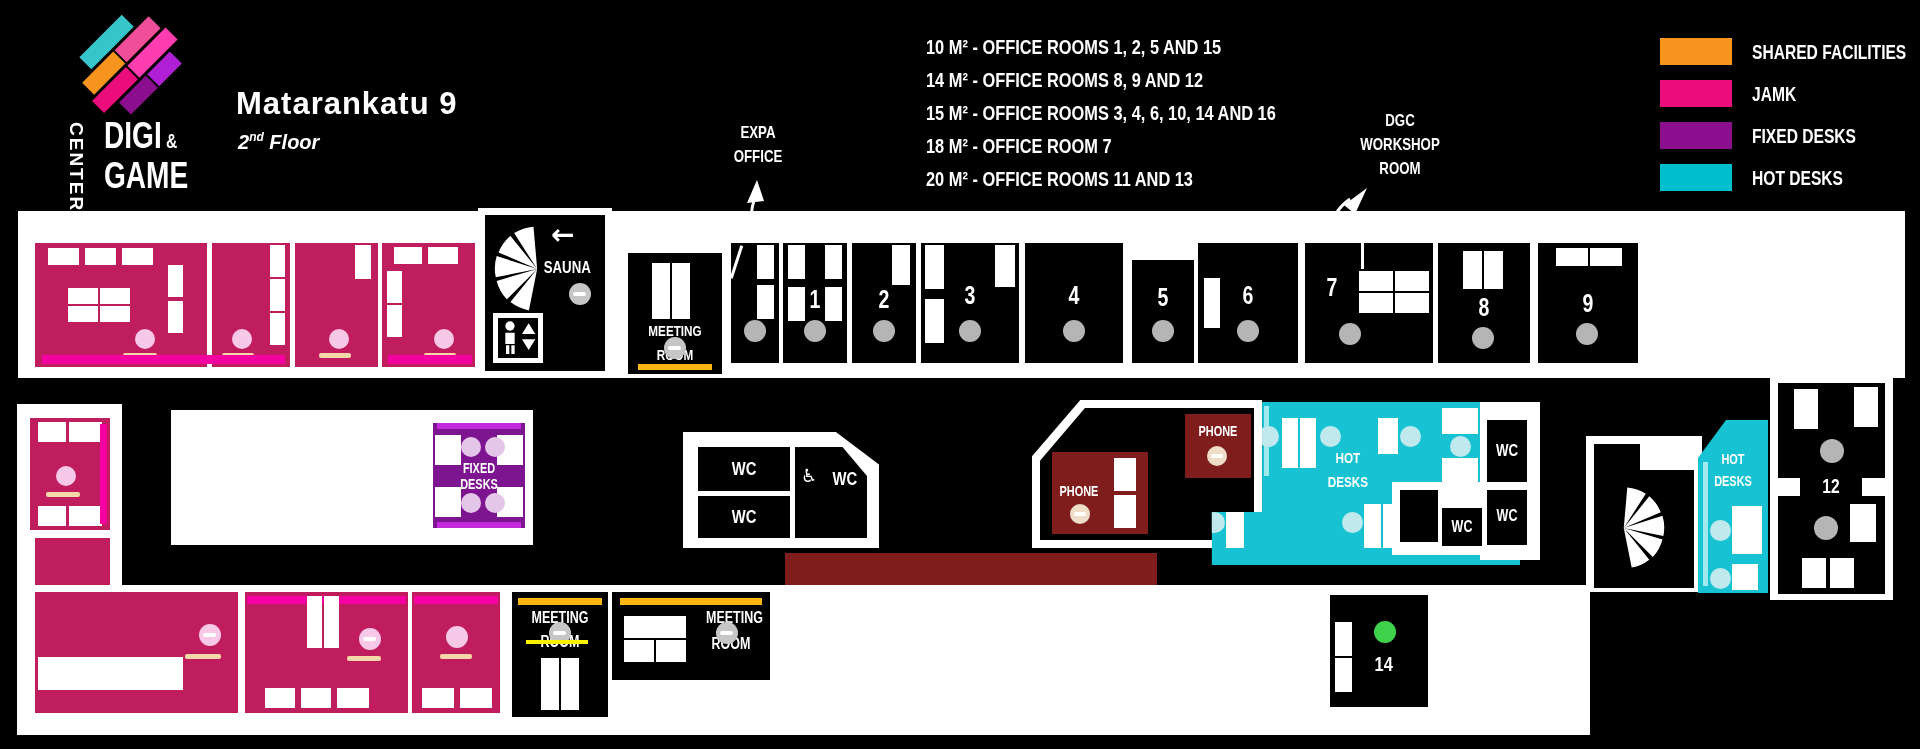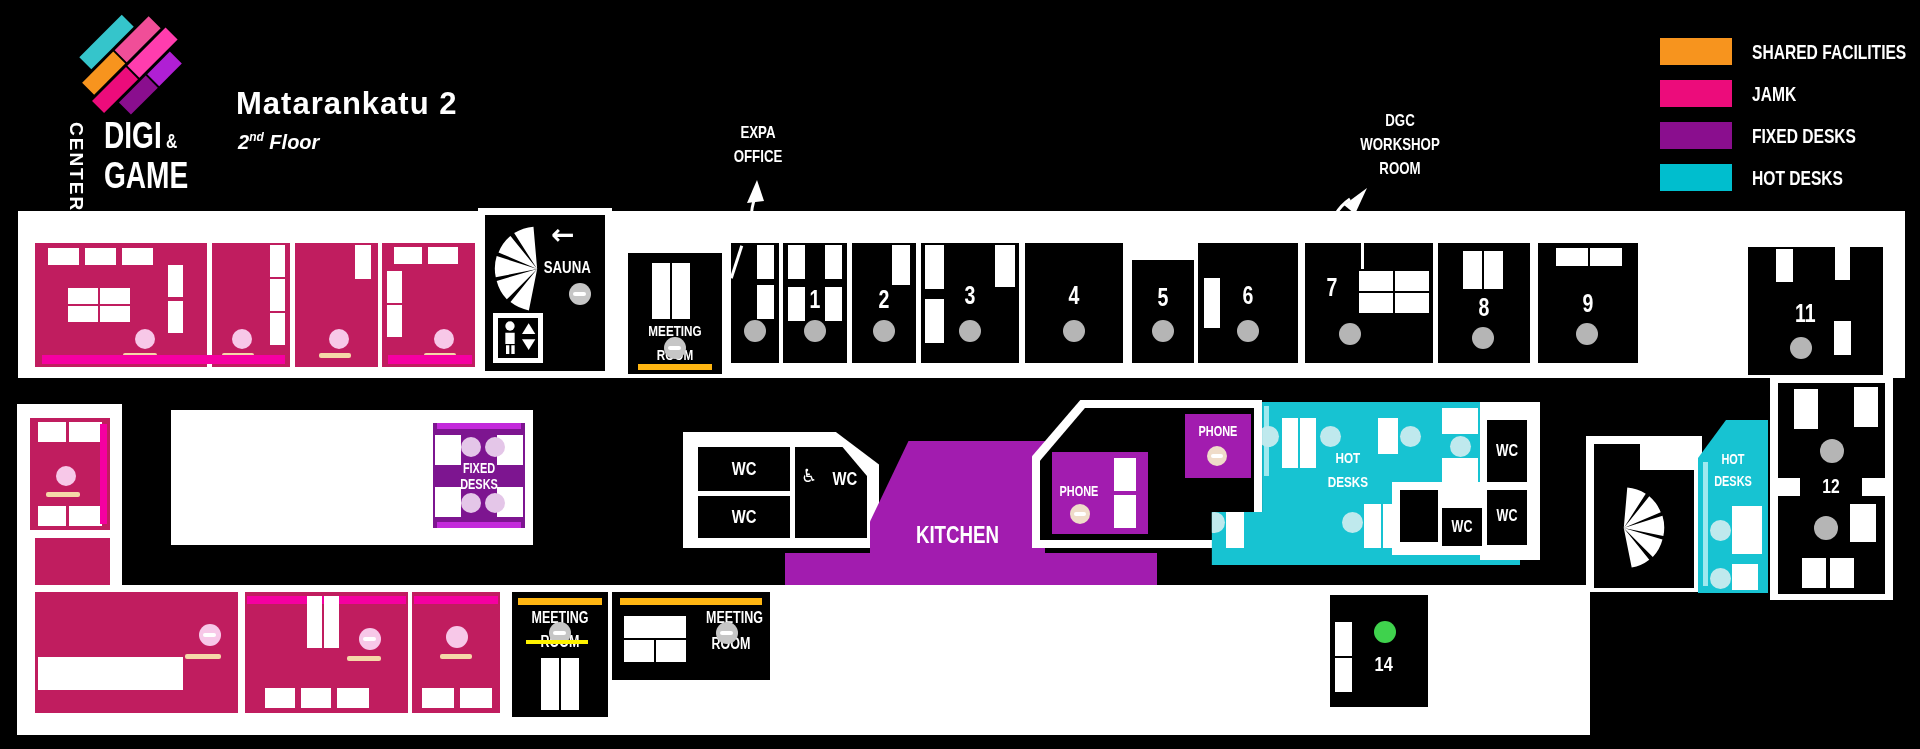--- a/index.html
+++ b/index.html
@@ -3,21 +3,21 @@
 <meta charset="utf-8">
 <style>
   html,body{margin:0;background:#000}
   .stage{position:relative;width:1920px;height:749px;background:#000;overflow:hidden;
          font-family:"Liberation Sans",sans-serif}
   .a{position:absolute}
   .w{background:#fff}
   .bk{background:#000}
   .j{background:#C01D5F}
   .mg{background:#F500A1}
-  .or{background:#a21caf}
+  .or{background:#7f1d1d}
   .cy{background:#17C3D2}
   .pu{background:#7D1590}
   .t{color:#fff;font-weight:bold;white-space:nowrap;line-height:1}
   .cx{transform:scaleX(.78)}
   .cxl{transform:scaleX(.78);transform-origin:left top}
   .ctr{left:0;right:0;text-align:center}
   .dot{border-radius:50%}
   .gray{background:#B5B5B5}
   .green{background:#3FD24D}
   .pink{background:#F7C8E8}
@@ -45,25 +45,32 @@
       <rect x="60" y="50" width="54" height="17" fill="#FF3DAE"></rect>
       <rect x="28" y="70" width="38" height="17" fill="#8A0E8E"></rect>
       <rect x="68" y="70" width="32" height="17" fill="#B01FD4"></rect>
     </g>
   </svg>
   <div class="a t" style="left:86px;top:122px;width:78px;font-size:19px;letter-spacing:2px;transform:rotate(90deg);transform-origin:0 0">CENTER</div>
   <div class="a" style="left:104px;top:118px">
     <div class="t cxl" style="font-size:36px"><span>DIGI</span><span style="font-size:20px"> <span>&amp;</span></span></div>
     <div class="t cxl" style="font-size:36px;margin-top:4px">GAME</div>
   </div>
-  <div class="a t" style="left:236px;top:88px;font-size:31px;letter-spacing:1px">Matarankatu 2</div>
+  <div class="a t" style="left:236px;top:88px;font-size:31px;letter-spacing:1px">Matarankatu 9</div>
   <div class="a" style="left:238px;top:130px;color:#fff;font-style:italic;font-size:20px;font-weight:bold">
     <span>2</span><sup style="font-size:12px">nd</sup><span> Floor</span>
   </div>
 
+  <div class="a" style="left:926px;top:36px">
+    <div class="t cxl" style="font-size:21px;margin-bottom:12px">10 M² - OFFICE ROOMS 1, 2, 5 AND 15</div>
+    <div class="t cxl" style="font-size:21px;margin-bottom:12px">14 M² - OFFICE ROOMS 8, 9 AND 12</div>
+    <div class="t cxl" style="font-size:21px;margin-bottom:12px">15 M² - OFFICE ROOMS 3, 4, 6, 10, 14 AND 16</div>
+    <div class="t cxl" style="font-size:21px;margin-bottom:12px">18 M² - OFFICE ROOM 7</div>
+    <div class="t cxl" style="font-size:21px">20 M² - OFFICE ROOMS 11 AND 13</div>
+  </div>
 
   <div class="a" style="left:698px;top:124px;width:120px">
     <div class="t ctr cx a" style="top:0;font-size:17px">EXPA</div>
     <div class="t ctr cx a" style="top:24px;font-size:17px">OFFICE</div>
   </div>
   <svg class="a" style="left:736px;top:176px" width="40" height="56" viewBox="0 0 40 56">
     <path d="M17,56 C14,42 15,32 19,22" stroke="#fff" stroke-width="3" fill="none"></path>
     <polygon points="11,27 21,4 28,25" fill="#fff"></polygon>
   </svg>
   <div class="a" style="left:1340px;top:112px;width:120px">
@@ -217,27 +224,20 @@
       <i class="f a w" style="left:46px;top:8px;width:19px;height:38px"></i>
     <div class="a t ctr cx" style="top:52px;font-size:25px">8</div>
     <span class="a dot gray" style="left:34px;top:84px;width:22px;height:22px"></span>
   </div>
   <div class="a bk" style="left:1538px;top:243px;width:100px;height:120px">
     <i class="f a w" style="left:18px;top:5px;width:32px;height:18px"></i>
       <i class="f a w" style="left:52px;top:5px;width:32px;height:18px"></i>
     <div class="a t ctr cx" style="top:48px;font-size:25px">9</div>
     <span class="a dot gray" style="left:38px;top:80px;width:22px;height:22px"></span>
   </div>
-  <div class="a bk" style="left:1748px;top:247px;width:135px;height:128px">
-    <i class="f a w" style="left:28px;top:2px;width:17px;height:33px"></i>
-    <i class="f a w" style="left:87px;top:0;width:15px;height:33px"></i>
-    <i class="f a w" style="left:86px;top:74px;width:17px;height:34px"></i>
-    <div class="a t cx" style="left:44px;top:54px;font-size:25px">11</div>
-    <span class="a dot gray" style="left:42px;top:90px;width:22px;height:22px"></span>
-  </div>
 
   <div class="a w" style="left:17px;top:404px;width:105px;height:331px"></div>
   <div class="a j" style="left:30px;top:418px;width:80px;height:112px">
     <i class="f a w" style="left:8px;top:4px;width:28px;height:20px"></i>
       <i class="f a w" style="left:39px;top:4px;width:33px;height:20px"></i>
     <span class="a dot pink" style="left:26px;top:48px;width:20px;height:20px"></span>
     <i class="f a tan" style="left:16px;top:74px;width:34px"></i>
     <i class="f a w" style="left:8px;top:88px;width:28px;height:20px"></i>
       <i class="f a w" style="left:39px;top:88px;width:33px;height:20px"></i>
     <i class="f a mg" style="left:70px;top:6px;width:7px;height:100px"></i>
@@ -265,23 +265,20 @@
     <div class="a t ctr cx" style="top:12px;font-size:19px">WC</div>
   </div>
   <div class="a bk" style="left:698px;top:496px;width:92px;height:42px">
     <div class="a t ctr cx" style="top:11px;font-size:19px">WC</div>
   </div>
   <div class="a bk" style="left:795px;top:447px;width:72px;height:91px;clip-path:polygon(0 0,66% 0,100% 32%,100% 100%,0 100%)">
     <span class="a t" style="left:6px;top:20px;font-size:18px;font-family:'DejaVu Sans',sans-serif">♿</span>
     <div class="a t cx" style="left:34px;top:22px;font-size:19px">WC</div>
   </div>
 
-  <div class="a or" style="left:870px;top:441px;width:175px;height:115px;clip-path:polygon(0 70%,22% 0,100% 0,100% 100%,0 100%)">
-    <div class="a t ctr cx" style="top:82px;font-size:24px">KITCHEN</div>
-  </div>
   <div class="a or" style="left:785px;top:553px;width:372px;height:155px">
     <span class="a dot w" style="left:30px;top:70px;width:18px;height:18px"></span>
     <div class="a t cx" style="left:86px;top:42px;font-size:56px;letter-spacing:2px">STAGE</div>
   </div>
   <div class="a bk" style="left:637px;top:716px;width:350px;height:19px"></div>
 
   <div class="a w" style="left:1032px;top:400px;width:230px;height:148px;clip-path:polygon(0 38%,21% 0,100% 0,100% 100%,0 100%)"></div>
   <div class="a bk" style="left:1040px;top:408px;width:214px;height:132px;clip-path:polygon(0 40%,21% 0,100% 0,100% 100%,0 100%)"></div>
   <div class="a or" style="left:1052px;top:452px;width:96px;height:82px">
     <div class="a t cx" style="left:2px;top:32px;font-size:14px">PHONE</div>

